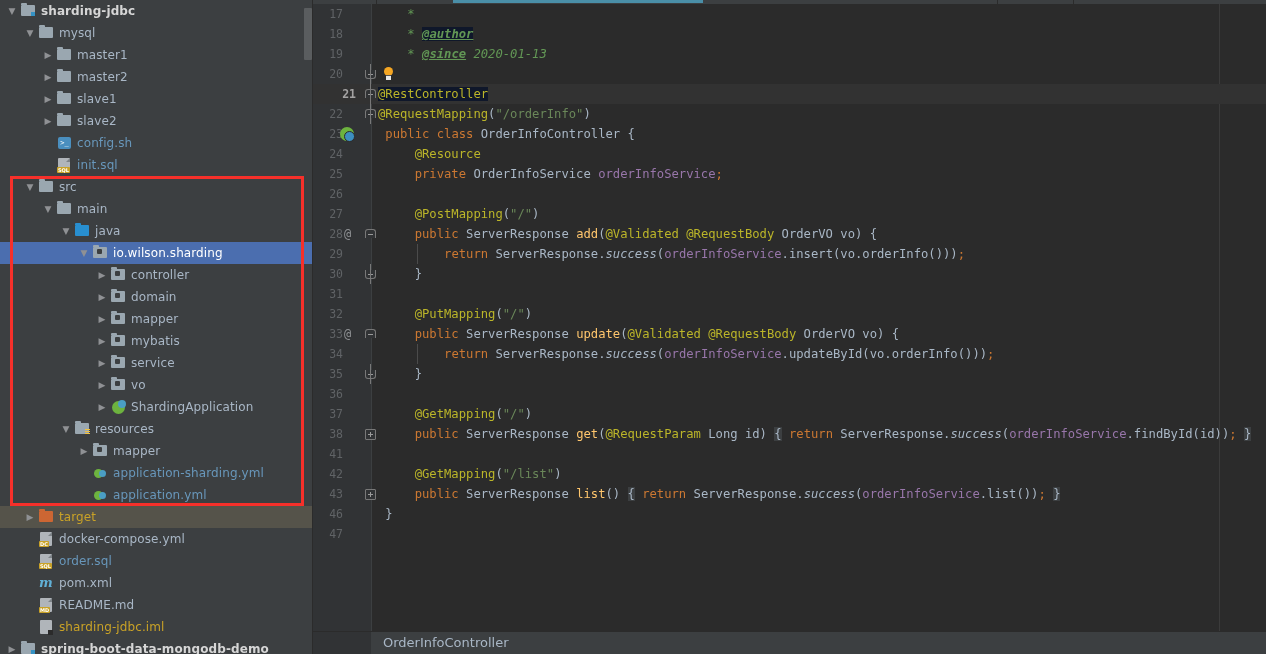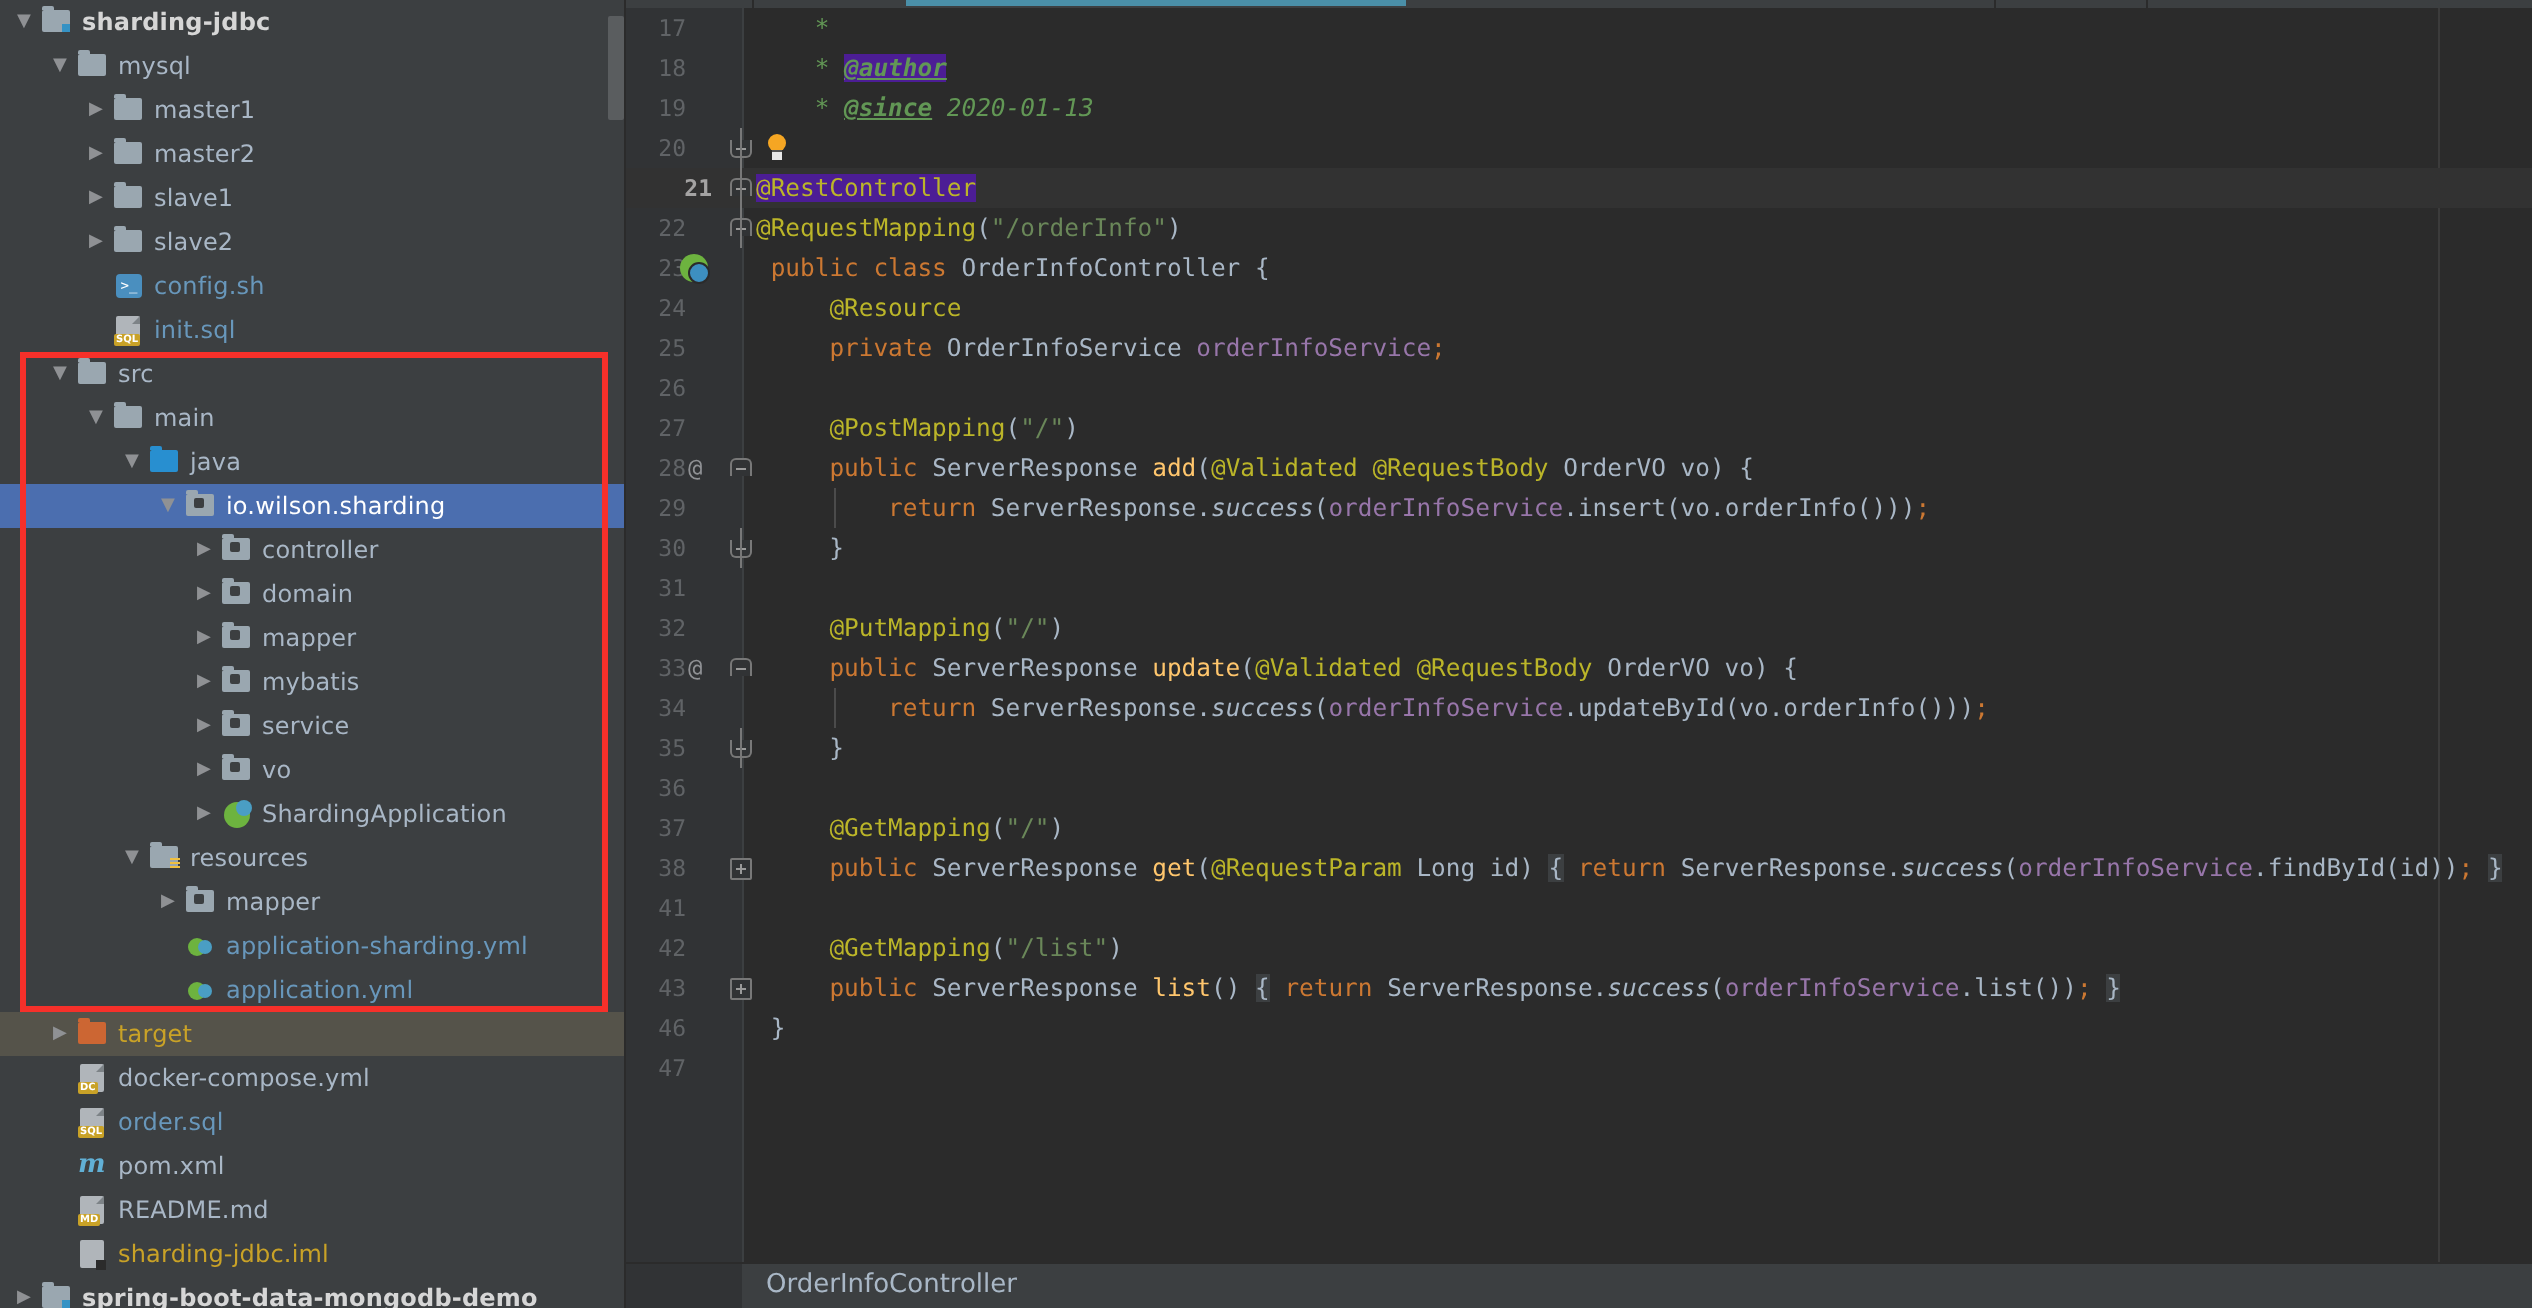--- a/index.html
+++ b/index.html
@@ -263,21 +263,21 @@
   .k  { color:#cc7832; }           
   .an { color:#bbb529; }           
   .st { color:#6a8759; }           
   .cm { color:#629755; font-style:italic; }  
   .tg { color:#629755; font-style:italic; font-weight:bold; text-decoration:underline; } 
   .fd { color:#9876aa; }           
   .ty { color:#a9b7c6; }           
   .mi { color:#ffc66d; }           
   .sm { color:#a9b7c6; font-style:italic; }  
   .sep{ color:#cc7832; }           
-  .hl-tag { background:#4c1d95; }
+  .hl-tag { background:#0f172a; }
   .hl-brace { background:#3c3f41; }
 
   #watermark {
     position:absolute;
     right:6px; bottom:24px;
     color:#b8bcc0;
     font-size:15px;
     font-family:"DejaVu Sans", sans-serif;
     letter-spacing:.2px;
     z-index:25;

